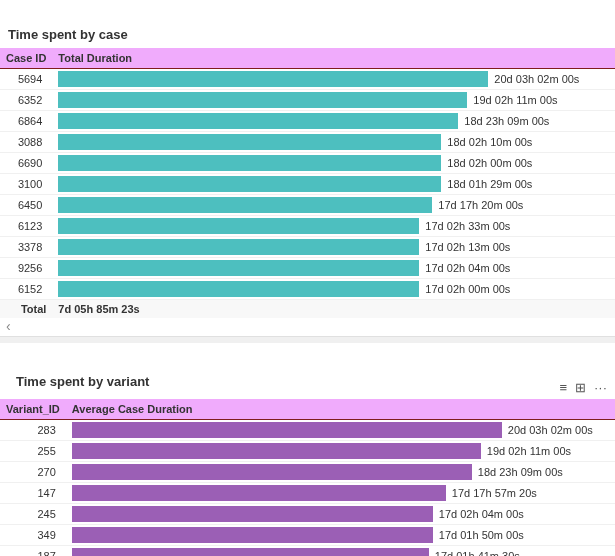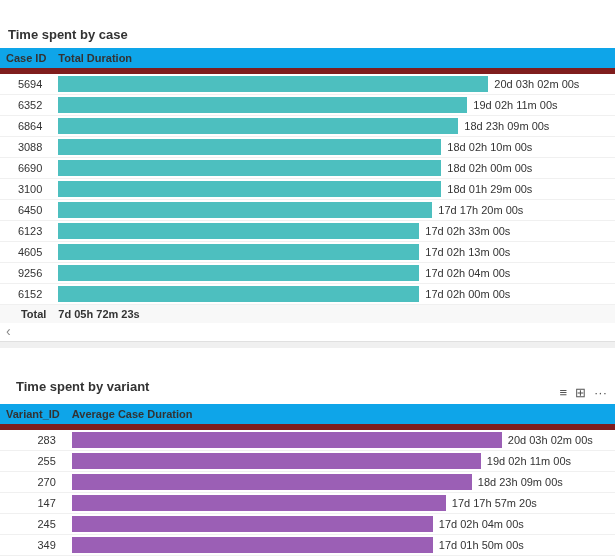--- a/index.html
+++ b/index.html
@@ -28,22 +28,22 @@
       width: 100%;
       overflow-x: hidden;
     }
 
     table {
       width: 100%;
       border-collapse: collapse;
     }
 
     thead tr {
-      background: #0ea5e9;
-      border-bottom: 6px solid #7f1d1d;
+      background: #f0abfc;
+      border-bottom: 1px solid #7f1d1d;
     }
 
     thead th {
       text-align: left;
       padding: 4px 6px;
       font-weight: 600;
       color: #333;
       white-space: nowrap;
     }
 
@@ -243,21 +243,21 @@
           <tr>
             <td class="id-cell">6123</td>
             <td class="bar-cell">
               <div class="bar-wrapper">
                 <span class="bar bar-teal" style="width: 361px;"></span>
                 <span class="bar-label">17d 02h 33m 00s</span>
               </div>
             </td>
           </tr>
           <tr>
-            <td class="id-cell">4605</td>
+            <td class="id-cell">3378</td>
             <td class="bar-cell">
               <div class="bar-wrapper">
                 <span class="bar bar-teal" style="width: 361px;"></span>
                 <span class="bar-label">17d 02h 13m 00s</span>
               </div>
             </td>
           </tr>
           <tr>
             <td class="id-cell">9256</td>
             <td class="bar-cell">
@@ -274,21 +274,21 @@
                 <span class="bar bar-teal" style="width: 361px;"></span>
                 <span class="bar-label">17d 02h 00m 00s</span>
               </div>
             </td>
           </tr>
         </tbody>
       <tfoot>
         <tr class="total-row">
           <td class="id-cell total-label">Total</td>
           <td>
-            <span class="total-value">7d 05h 72m 23s</span>
+            <span class="total-value">7d 05h 85m 23s</span>
           </td>
         </tr>
       </tfoot>
     </table>
   </div>
   <div class="scroll-row">
     <span class="scroll-arrow">‹</span>
   </div>
 </div>
 

